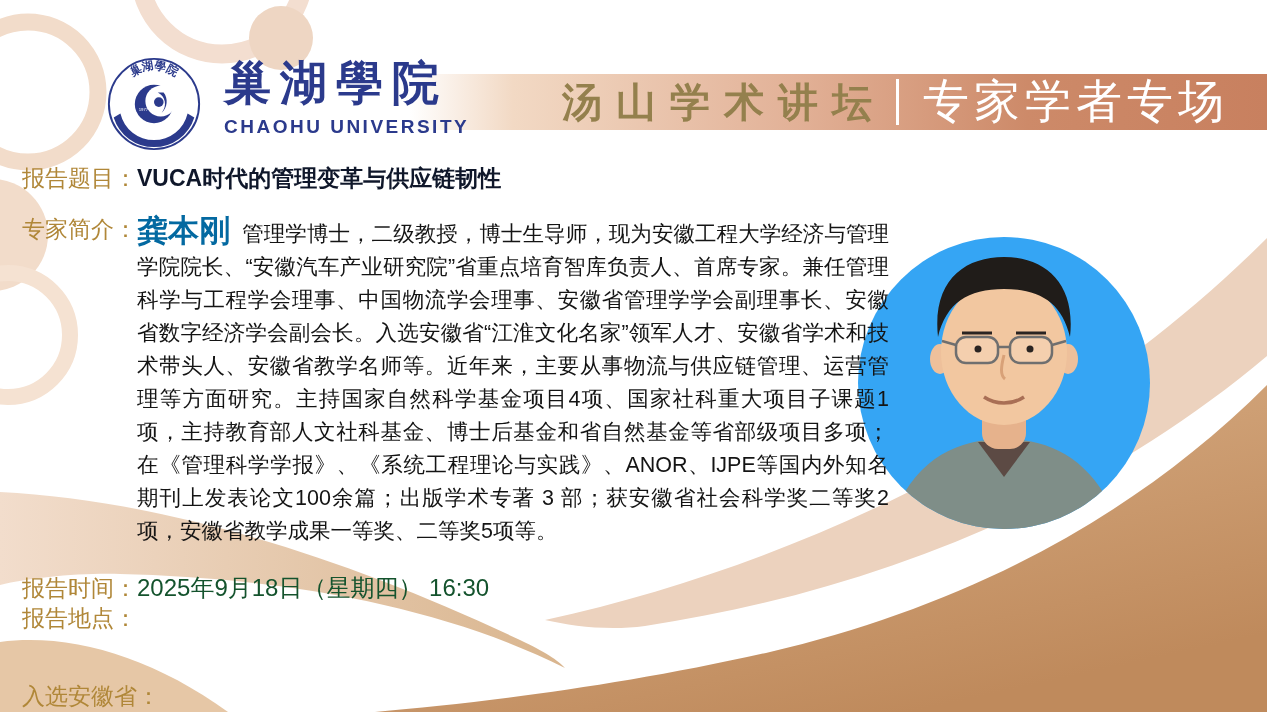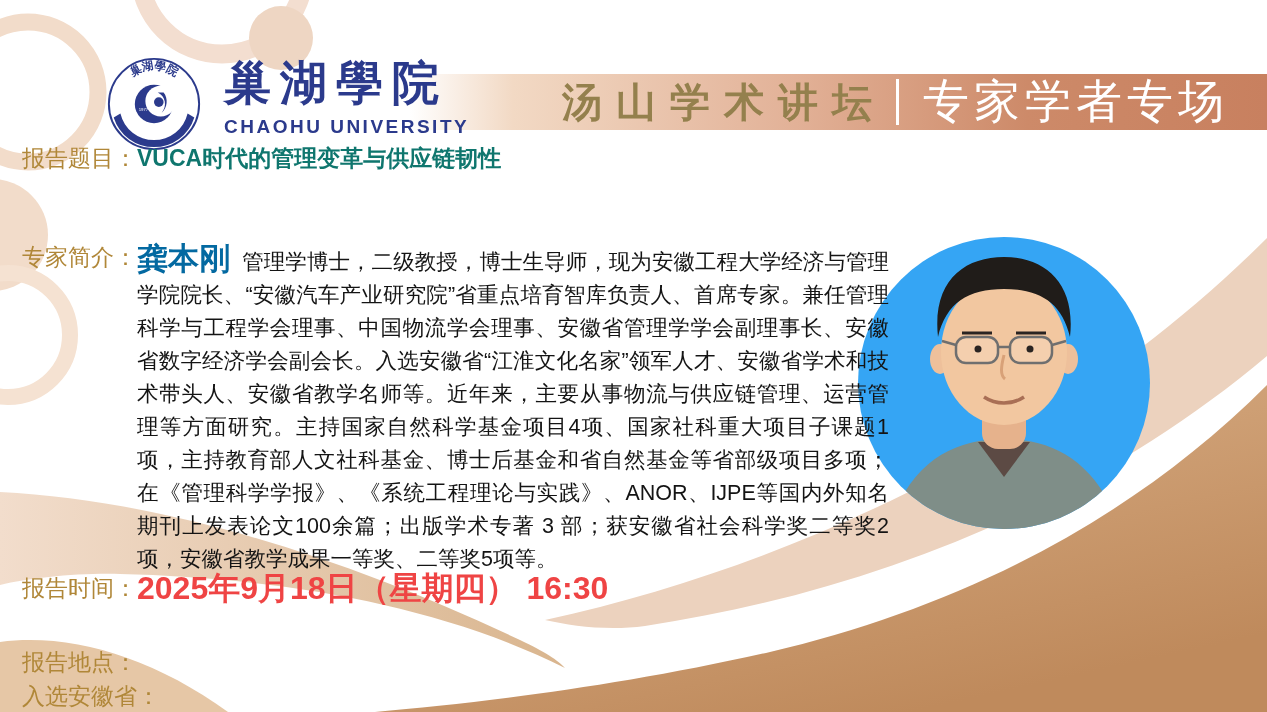--- a/index.html
+++ b/index.html
@@ -42,35 +42,35 @@
     font-size: 46px; letter-spacing: 5px;
     color: #ffffff; white-space: nowrap;
   }
 
   
   .info-row { position: absolute; left: 22px; display: flex; align-items: flex-start; z-index: 4; }
   .row-label {
     font-size: 23px; color: #b08738; white-space: nowrap;
     line-height: 30px; flex: 0 0 auto;
   }
-  .row-value { font-size: 23px; font-weight: bold; color: #0f766e; line-height: 30px; }
+  .row-value { font-size: 23px; font-weight: bold; color: #0f172a; line-height: 30px; }
 
-  .title-row { top: 143px; align-items: flex-end; }
+  .title-row { top: 163px; align-items: flex-end; }
 
-  .speaker-row { top: 214px; margin-top: 28px; }
+  .speaker-row { top: 214px; }
   .speaker-bio {
     width: 752px; font-size: 21.5px; color: #141414;
     line-height: 33px; text-align: justify;
   }
   .speaker-name { font-size: 31px; font-weight: bold; color: #0369a1; margin-right: 12px; line-height: 33px; }
 
   .time-row { top: 573px; text-align: right; }
-  .location-row { top: 647px; }
+  .location-row { top: 603px; }
   .organizer-row { top: 681px; }
-  .bottom-value { font-size: 32px; font-weight: bold; color: #ef4444; line-height: 30px; }
+  .bottom-value { font-size: 24px; font-weight: normal; color: #14532d; line-height: 30px; }
 
   
   .photo-wrap {
     position: absolute; left: 858px; top: 237px;
     width: 292px; height: 292px; border-radius: 50%;
     overflow: hidden; z-index: 3;
   }
 </style>
 </head>
 <body>

